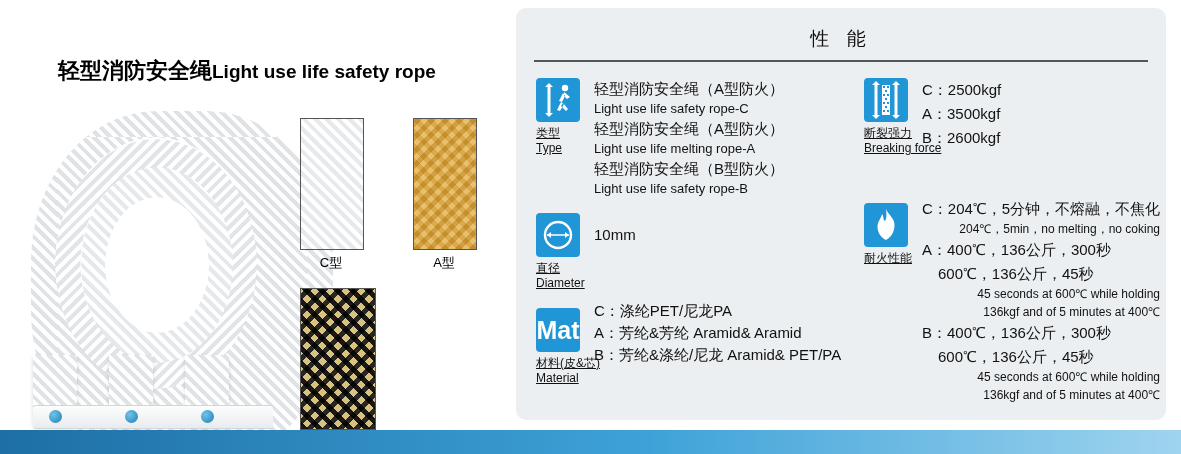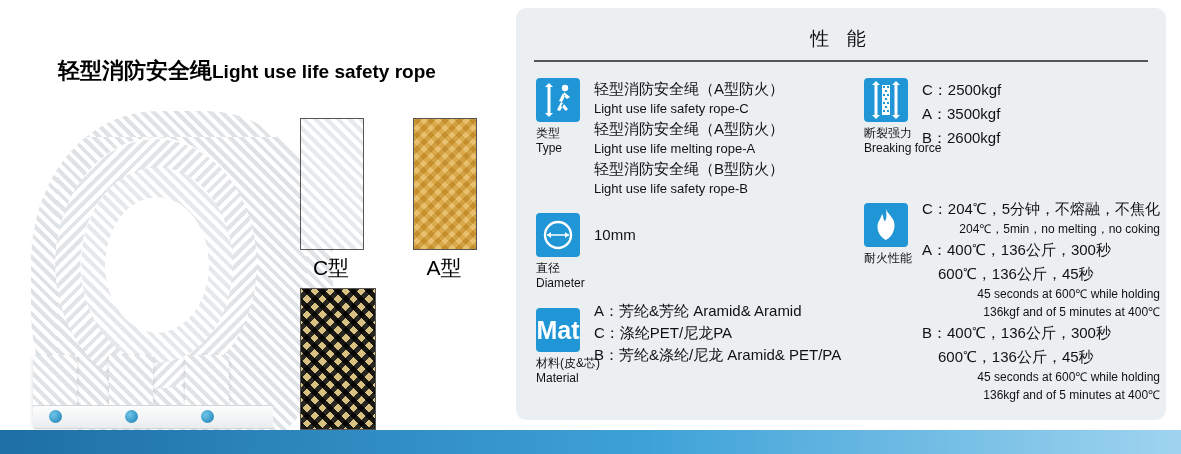--- a/index.html
+++ b/index.html
@@ -88,21 +88,21 @@
   .sw-a{left:413px;top:88px;width:62px;height:130px;}
   .sw-a .inner{background:
       repeating-linear-gradient(45deg,#e8c97a 0 5px,#f6e3b4 5px 10px),
       repeating-linear-gradient(-45deg,#d9b45f 0 5px,#f0d79c 5px 10px);
       background-blend-mode:multiply;}
   .sw-b{left:300px;top:258px;width:74px;height:140px;}
   .sw-b .inner{background:
       repeating-linear-gradient(45deg,#1c1c1c 0 5px,#efe3bd 5px 11px),
       repeating-linear-gradient(-45deg,#2b2b2b 0 5px,#e7d9ae 5px 11px);
       background-blend-mode:multiply;}
-  .sw-label{position:absolute;font-size:21px;color:#000;text-align:center;}
+  .sw-label{position:absolute;font-size:13px;color:#000;text-align:center;}
   .lbl-c{left:300px;top:224px;width:62px;}
   .lbl-a{left:413px;top:224px;width:62px;}
   .lbl-b{left:300px;top:404px;width:74px;}
 
   
   .right{
     position:absolute;left:516px;top:8px;width:650px;height:412px;
     background:#eceff1;border-radius:10px;
   }
   .perf-title{
@@ -116,21 +116,21 @@
   .cell{position:absolute;}
   .ico{
     position:absolute;left:0;top:0;width:44px;height:44px;border-radius:4px;
     background:#2196d6;color:#fff;display:flex;align-items:center;justify-content:center;
     font-size:20px;font-weight:bold;overflow:hidden;
   }
   .ico.diam{background:#2196d6;}
   .ico.mat{font-size:25px;letter-spacing:0;background:#2196d6;}
   .ico.fire{background:#2196d6;}
   .ico-cap{
-    position:absolute;left:0;top:48px;width:120px;font-size:12px;color:#111;line-height:1.25;
+    position:absolute;left:0;top:48px;width:120px;font-size:12px;color:#111;line-height:1.25;text-decoration:underline;
   }
   .cell-body{position:absolute;left:58px;top:0;}
   .cn-line{font-size:15px;color:#111;line-height:1.45;white-space:nowrap;}
   .en-line{font-size:13px;color:#111;line-height:1.4;white-space:nowrap;}
   .sm-line{font-size:12px;color:#111;line-height:1.45;white-space:nowrap;text-align:right;}
   .val-line{font-size:15px;color:#111;line-height:1.6;white-space:nowrap;}
 
   .c-type{left:20px;top:70px;}
   .c-break{left:348px;top:70px;}
   .c-diam{left:20px;top:205px;}
@@ -272,22 +272,22 @@
 
     <div class="cell c-mat">
       <div class="ico mat">
         <span>Mat</span>
       </div>
       <div class="ico-cap">
         <div>材料(皮&amp;芯)</div>
         <div>Material</div>
       </div>
       <div class="cell-body" style="top:-8px">
+        <div class="cn-line">C：涤纶PET/尼龙PA</div>
         <div class="cn-line">A：芳纶&amp;芳纶 Aramid&amp; Aramid</div>
-        <div class="cn-line">C：涤纶PET/尼龙PA</div>
         <div class="cn-line">B：芳纶&amp;涤纶/尼龙 Aramid&amp; PET/PA</div>
       </div>
     </div>
 
     <div class="cell c-fire">
       <div class="ico fire">
         <svg width="42" height="42" viewBox="0 0 42 42" aria-hidden="true">
           <rect x="0" y="0" width="42" height="42" fill="#2196d6"></rect>
           <path d="M21 5 C24 12 30 14 29.5 22 C29.2 29 25 34 21 36 C17 34 12.5 29.5 12.5 23 C12.5 17 16 15 17 10 C19 13 18 16 20 17 C22 15 21.5 9 21 5 Z" fill="#fff"></path>
         </svg>

